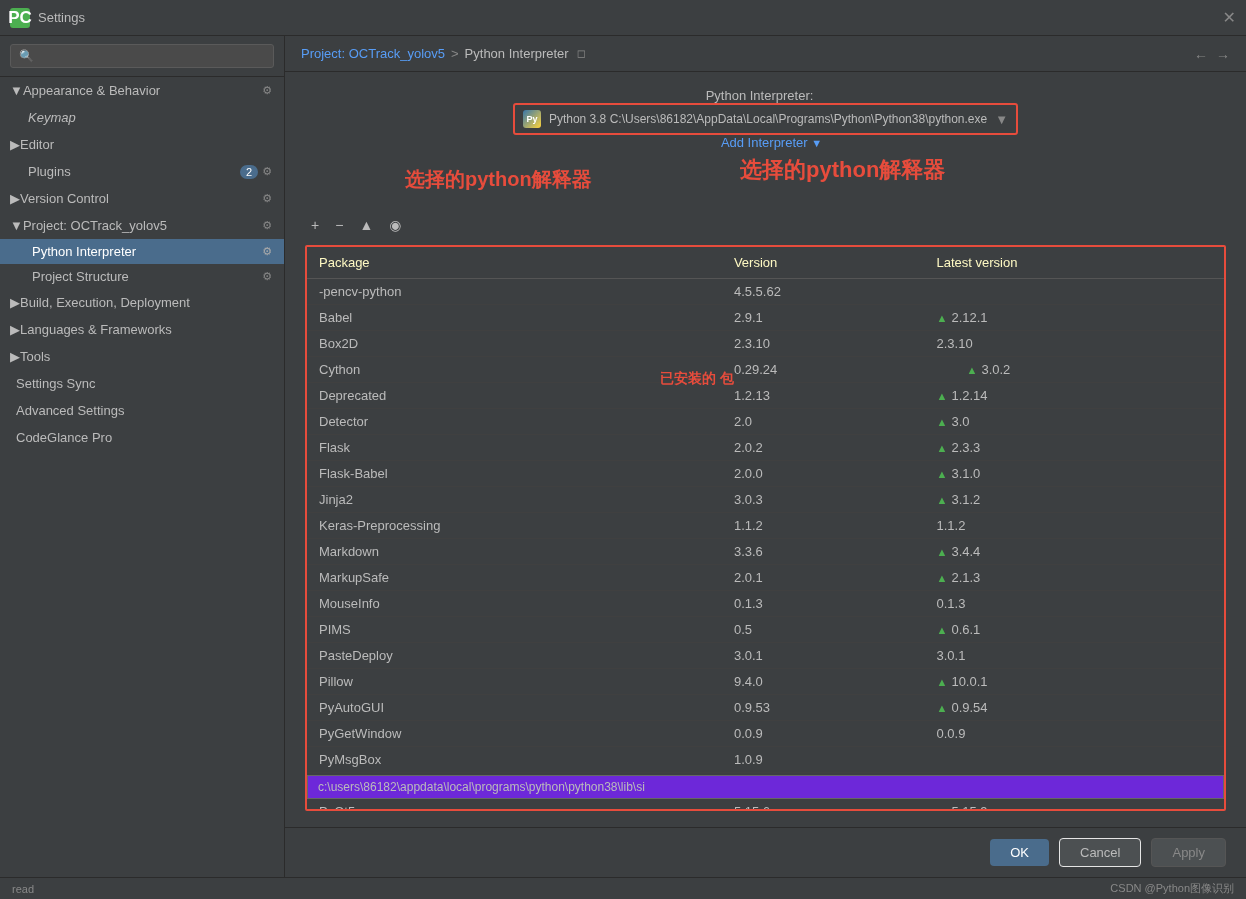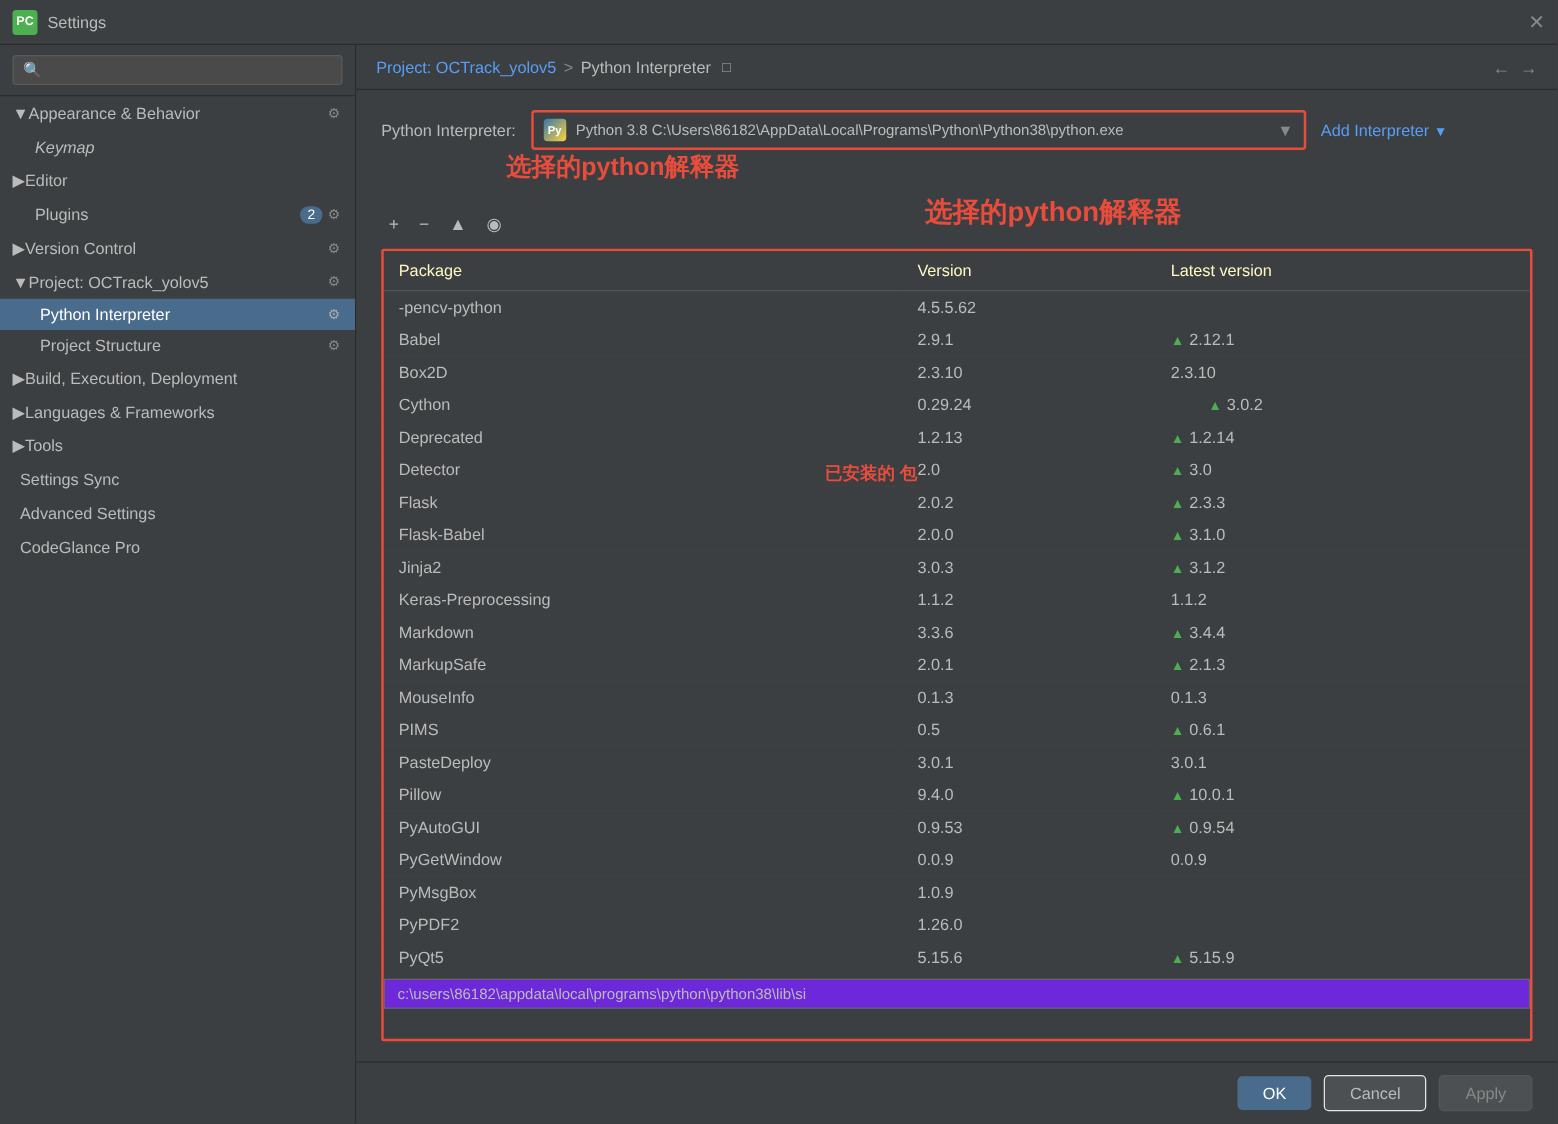--- a/index.html
+++ b/index.html
@@ -1,21 +1,21 @@
 <!DOCTYPE html>
 <html><head>
   <meta charset="utf-8">
   <style>
     * { box-sizing: border-box; margin: 0; padding: 0; }
     body { font-family: 'Segoe UI', Arial, sans-serif; background: #3c3f41; color: #bbb; width: 1246px; height: 899px; overflow: hidden; font-size: 13px; }
 
     .window { width: 1246px; height: 899px; display: flex; flex-direction: column; background: #3c3f41; }
 
     .title-bar { background: #3c3f41; height: 36px; display: flex; align-items: center; padding: 0 10px; border-bottom: 1px solid #2b2b2b; flex-shrink: 0; }
-    .title-bar-icon { width: 20px; height: 20px; background: #4CAF50; border-radius: 3px; display: flex; align-items: center; justify-content: center; color: white; font-size: 10px; font-weight: bold; margin-right: 8px; }
+    .title-bar-icon { width: 20px; height: 20px; background: #4CAF50; border-radius: 3px; display: flex; align-items: center; justify-content: center; color: white; font-size: 17px; font-weight: bold; margin-right: 8px; }
     .title-bar-title { color: #bbb; font-size: 13px; }
     .title-bar-close { margin-left: auto; cursor: pointer; color: #888; font-size: 16px; }
 
     .main-content { display: flex; flex: 1; overflow: hidden; }
 
     
     .sidebar { width: 285px; background: #3c3f41; border-right: 1px solid #2b2b2b; display: flex; flex-direction: column; flex-shrink: 0; overflow-y: auto; }
     .sidebar-search { padding: 8px 10px; border-bottom: 1px solid #2b2b2b; }
     .sidebar-search input { width: 100%; background: #4a4a4a; border: 1px solid #5a5a5a; color: #bbb; padding: 4px 8px; border-radius: 3px; font-size: 12px; outline: none; }
     .sidebar-item { padding: 6px 12px 6px 16px; cursor: pointer; color: #bbb; font-size: 13px; display: flex; align-items: center; }
@@ -30,21 +30,21 @@
     .breadcrumb-bar { height: 36px; display: flex; align-items: center; padding: 0 16px; border-bottom: 1px solid #2b2b2b; background: #3c3f41; flex-shrink: 0; }
     .breadcrumb-text { color: #589df6; font-size: 13px; cursor: pointer; }
     .breadcrumb-sep { color: #888; margin: 0 6px; }
     .breadcrumb-current { color: #bbb; font-size: 13px; }
     .breadcrumb-icon { margin-left: 8px; color: #888; font-size: 11px; }
     .nav-arrows { margin-left: auto; display: flex; gap: 8px; }
     .nav-arrow { color: #888; cursor: pointer; font-size: 14px; }
 
     .panel-content { flex: 1; padding: 16px 20px; overflow: hidden; display: flex; flex-direction: column; }
 
-    .interpreter-row { display: flex; align-items: center; flex-shrink: 0; }
+    .interpreter-row { display: flex; align-items: center; margin-bottom: 16px; flex-shrink: 0; flex-direction: column; }
     .interpreter-label { color: #bbb; font-size: 13px; margin-right: 12px; white-space: nowrap; }
     .interpreter-dropdown { flex: 1; max-width: 620px; background: #3c3f41; border: 2px solid #e74c3c; border-radius: 3px; padding: 5px 8px; display: flex; align-items: center; cursor: pointer; }
     .interpreter-dropdown .py-icon { width: 18px; height: 18px; margin-right: 8px; background: linear-gradient(135deg, #3776ab, #ffd43b); border-radius: 3px; display: flex; align-items: center; justify-content: center; color: white; font-size: 9px; font-weight: bold; flex-shrink: 0; }
     .interpreter-dropdown .interp-text { color: #bbb; font-size: 12px; flex: 1; white-space: nowrap; overflow: hidden; text-overflow: ellipsis; }
     .interpreter-dropdown .dropdown-arrow { color: #888; margin-left: 8px; }
     .add-interpreter { color: #589df6; font-size: 13px; cursor: pointer; margin-left: 12px; white-space: nowrap; }
     .add-interpreter-arrow { color: #589df6; font-size: 11px; }
 
     .annotation-text { color: #e74c3c; font-size: 20px; font-weight: bold; margin-left: 100px; margin-bottom: 10px; }
 
@@ -325,16 +325,20 @@
       </div>
 
       <div class="bottom-bar">
         <button class="btn btn-ok">OK</button>
         <button class="btn btn-cancel">Cancel</button>
         <button class="btn btn-apply">Apply</button>
       </div>
     </div>
   </div>
 
+  <div class="status-bar">
+    <span>read</span>
+    <span class="csdn-watermark">CSDN @Python图像识别</span>
+  </div>
 </div>
 
 <div style="position:fixed; top:155px; left:740px; color:#e74c3c; font-size:22px; font-weight:bold; pointer-events:none;">选择的python解释器</div>
 <div style="position:fixed; top:370px; left:660px; color:#e74c3c; font-size:14px; font-weight:bold; pointer-events:none;">已安装的 包</div>
 
 </body></html>

